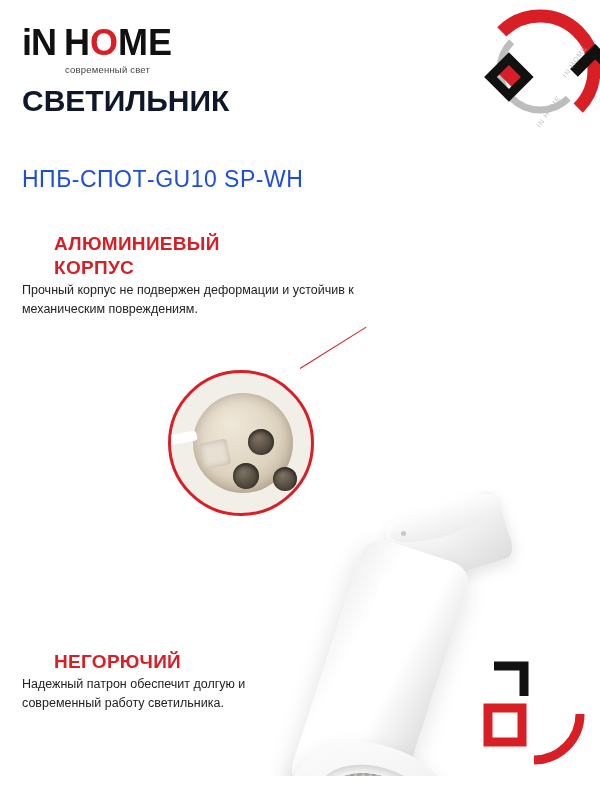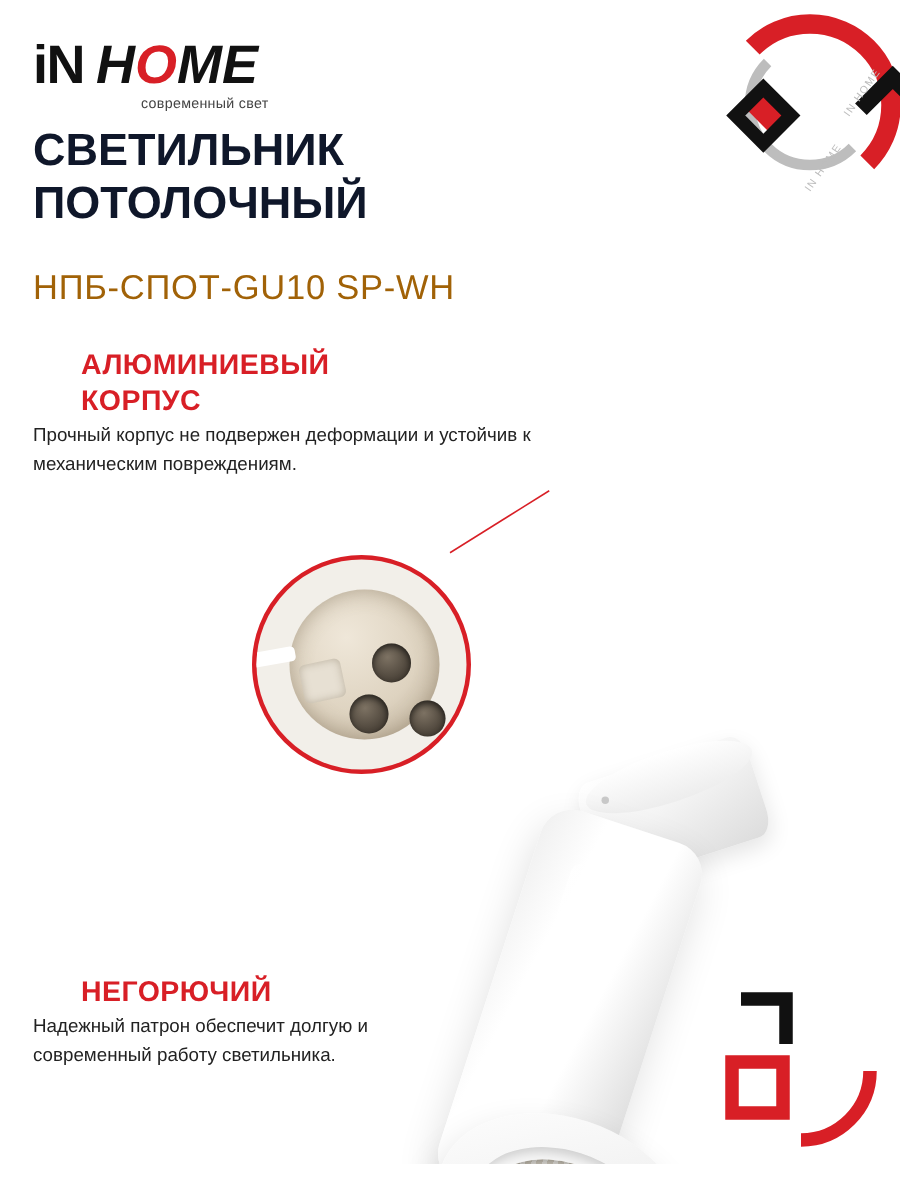--- a/index.html
+++ b/index.html
@@ -40,26 +40,25 @@
     font-weight: bold;
     color: #111;
     letter-spacing: -1px;
   }
   .logo-home {
     font-size: 36px;
     font-weight: bold;
     color: #111;
     margin-left: 8px;
     letter-spacing: 0px;
-    font-style: italic;
   }
   .logo-home .o-red { color: #d81f26; }
   .logo-sub {
     margin-top: 0px;
-    margin-left: 72px;
+    margin-left: 43px;
     font-size: 9.5px;
     color: #444;
     letter-spacing: 0.2px;
   }
 
   
   .corner-mark {
     position: absolute;
     right: 0px;
     top: 0px;
@@ -75,24 +74,24 @@
     font-size: 30px;
     line-height: 1.15;
     font-weight: bold;
     color: #0f172a;
     letter-spacing: 0px;
     text-transform: uppercase;
   }
   .subtitle {
     position: absolute;
     left: 22px;
-    top: 178px;
+    top: 166px;
     font-size: 23px;
     font-weight: normal;
-    color: #a16207;
+    color: #1d4ed8;
     letter-spacing: 0.5px;
   }
 
   
   .feature {
     position: absolute;
     left: 22px;
     width: 350px;
   }
   .feature-1 { top: 232px; }
@@ -320,21 +319,20 @@
         <path d="M30 40 h26 v26 h-26 z" fill="none" stroke="#111" stroke-width="9"></path>
         <path d="M92 96 h30 v30" fill="none" stroke="#111" stroke-width="11"></path>
       </g>
       <text x="96" y="78" transform="rotate(-55 96 78)" font-family="Liberation Sans, sans-serif" font-size="7" fill="#bdbdbd" letter-spacing="1">IN HOME</text>
       <text x="70" y="128" transform="rotate(-55 70 128)" font-family="Liberation Sans, sans-serif" font-size="7" fill="#bdbdbd" letter-spacing="1">IN HOME</text>
     </svg>
   </div>
 
   <div class="title">
     <div>СВЕТИЛЬНИК</div>
-    <div>ПОТОЛОЧНЫЙ</div>
   </div>
   <div class="subtitle">НПБ-СПОТ-GU10 SP-WH</div>
 
   <div class="feature feature-1">
     <div class="feature-heading">
       <div>АЛЮМИНИЕВЫЙ</div>
       <div>КОРПУС</div>
     </div>
     <div class="feature-text">Прочный корпус не подвержен деформации и устойчив к механическим повреждениям.</div>
   </div>

